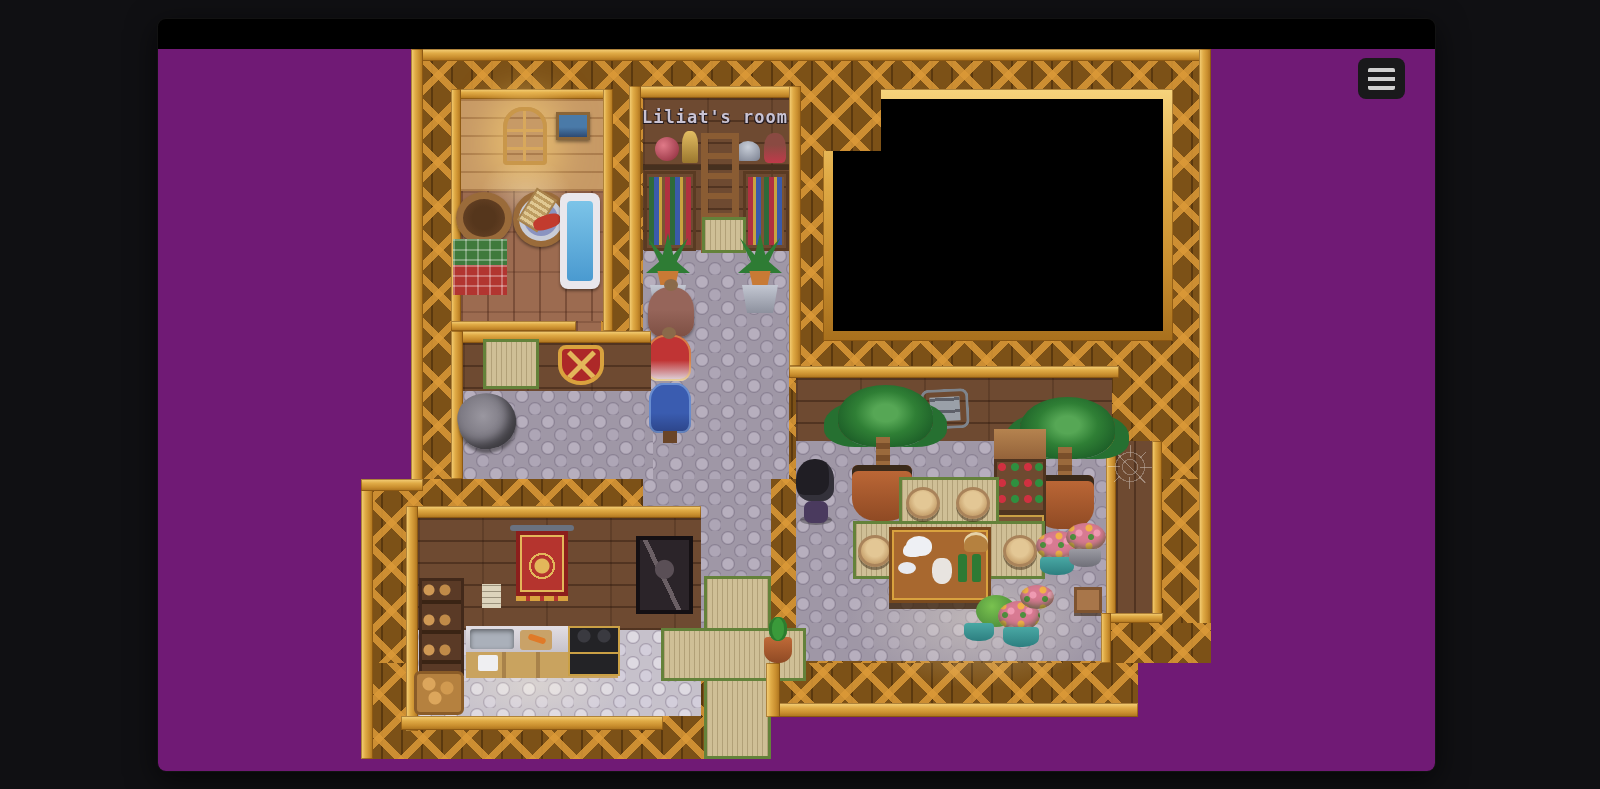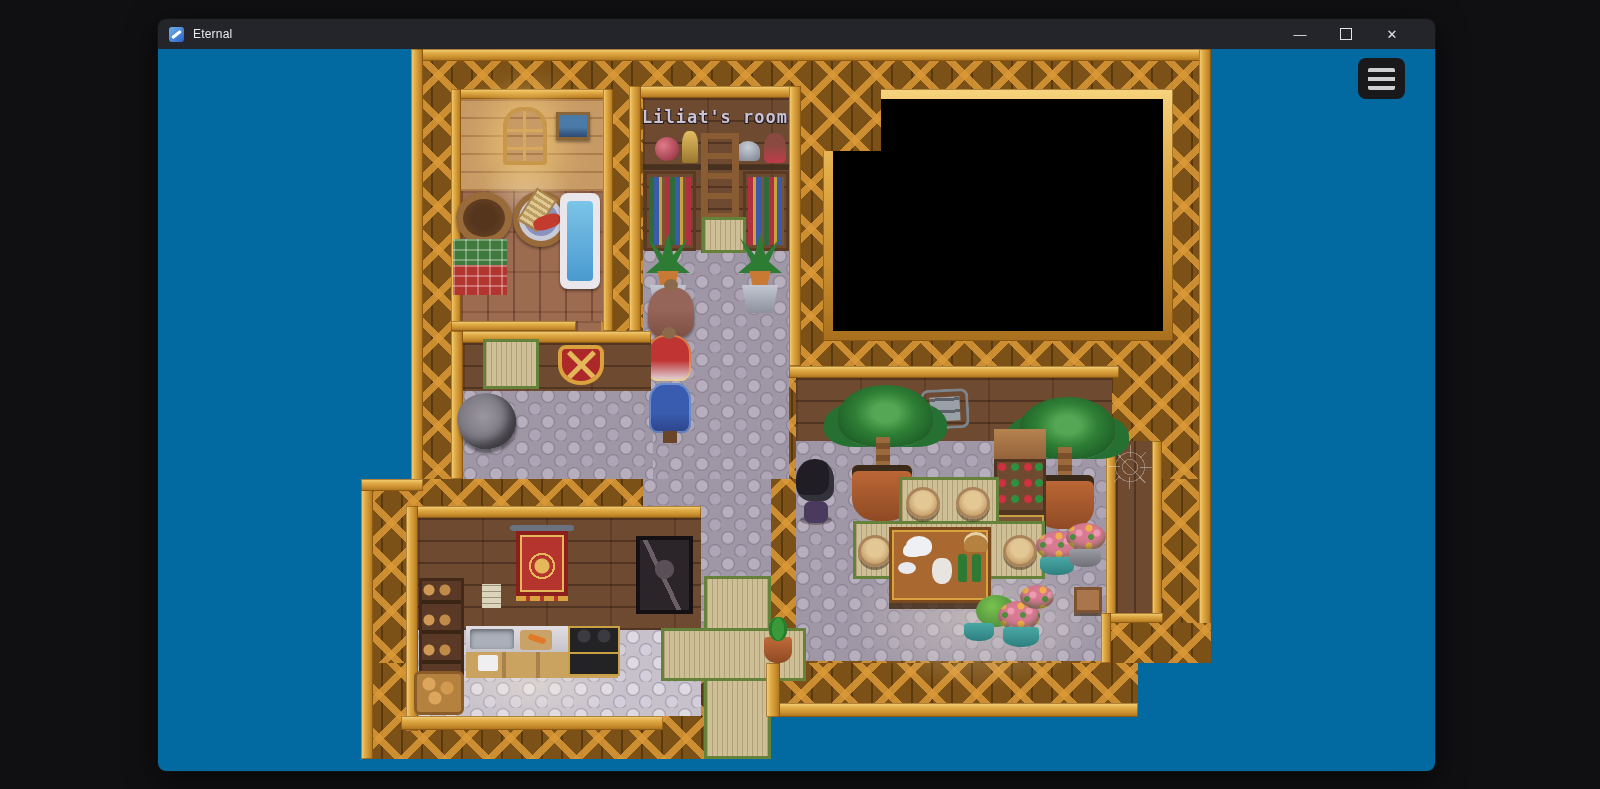--- a/index.html
+++ b/index.html
@@ -11,21 +11,21 @@
   #titlebar{left:0;top:0;width:100%;height:30px;background:#24252a;display:flex;align-items:center;}
   #appicon{width:15px;height:15px;margin-left:11px;border-radius:3px;
     background:linear-gradient(135deg,#6fb1e8,#2a62c8);position:relative;flex:0 0 auto;}
   #appicon span{position:absolute;left:2px;top:6px;width:11px;height:3px;background:#fff;
     transform:rotate(-38deg);border-radius:1px;}
   #title{color:#e9e9ec;font-size:12px;margin-left:9px;letter-spacing:.2px;}
   #controls{margin-left:auto;display:flex;padding-right:20px;}
   .ctl{width:46px;height:30px;display:flex;align-items:center;justify-content:center;
     color:#e4e4e6;font-size:13px;}
   .ctl .sq{width:10px;height:10px;border:1.5px solid #e4e4e6;display:block;}
-  #viewport{left:0;top:30px;width:1277px;height:722px;background:#0369a1;overflow:hidden;}
+  #viewport{left:0;top:30px;width:1277px;height:722px;background:#701a75;overflow:hidden;}
   
   .lattice{background-color:#7c5117;background-image:
     repeating-linear-gradient(45deg,rgba(0,0,0,0) 0 24px,rgba(219,153,55,.85) 24px 31px),
     repeating-linear-gradient(-45deg,rgba(0,0,0,0) 0 24px,rgba(219,153,55,.85) 24px 31px),
     repeating-linear-gradient(90deg,rgba(58,33,7,.5) 0 2px,rgba(0,0,0,0) 2px 20px);}
   .gold{background:linear-gradient(180deg,#f6d37c,#e0ab46 35%,#c98e2e 70%,#a8701d);
     box-shadow:inset 0 0 0 1px rgba(116,68,10,.55);}
   .goldv{background:linear-gradient(90deg,#f6d37c,#e0ab46 35%,#c98e2e 70%,#a8701d);
     box-shadow:inset 0 0 0 1px rgba(116,68,10,.55);}
   .dwood{background-color:#6e4a31;background-image:
@@ -68,37 +68,20 @@
   .potgray{background:linear-gradient(180deg,#9b9ba3,#6f6f78);border-radius:4px 4px 45% 45%;}
   .web{border-radius:50%;opacity:.55;background-image:
     repeating-conic-gradient(rgba(255,255,255,.65) 0deg 3deg,rgba(0,0,0,0) 3deg 45deg),
     radial-gradient(circle,rgba(0,0,0,0) 0 7px,rgba(255,255,255,.5) 7px 8px,rgba(0,0,0,0) 8px 14px,rgba(255,255,255,.5) 14px 15px,rgba(0,0,0,0) 15px);}
 </style>
 </head>
 <body>
 
 <div class="a" id="win">
 
-  <div class="a" id="titlebar">
-    <div id="appicon">
-        <span></span>
-      </div>
-    <div id="title">Eternal</div>
-    <div id="controls">
-      <div class="ctl">
-          <span>—</span>
-        </div>
-      <div class="ctl">
-          <span class="sq"></span>
-        </div>
-      <div class="ctl">
-          <span>✕</span>
-        </div>
-    </div>
-  </div>
 
   <div class="a" id="viewport">
 
     <div class="a lattice" style="left:253px;top:0;width:800px;height:432px"></div>
     <div class="a lattice" style="left:203px;top:430px;width:850px;height:184px"></div>
     <div class="a lattice" style="left:203px;top:614px;width:343px;height:96px"></div>
     <div class="a lattice" style="left:613px;top:614px;width:367px;height:40px"></div>
     <div class="a gold" style="left:613px;top:654px;width:367px;height:14px"></div>
     <div class="a gold" style="left:253px;top:0;width:800px;height:12px"></div>
     <div class="a goldv" style="left:253px;top:0;width:12px;height:432px"></div>

